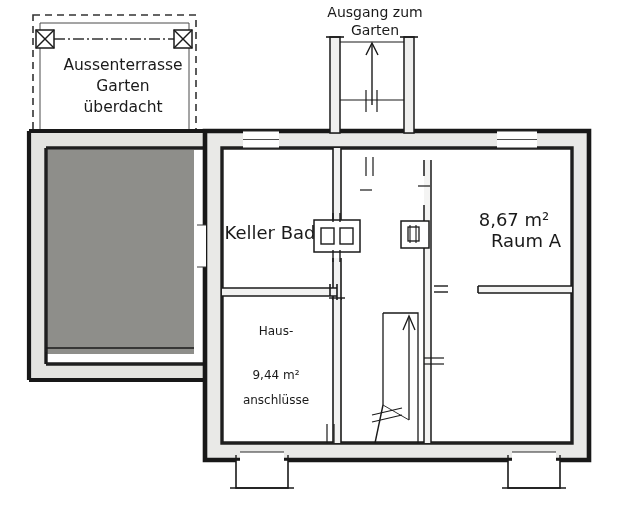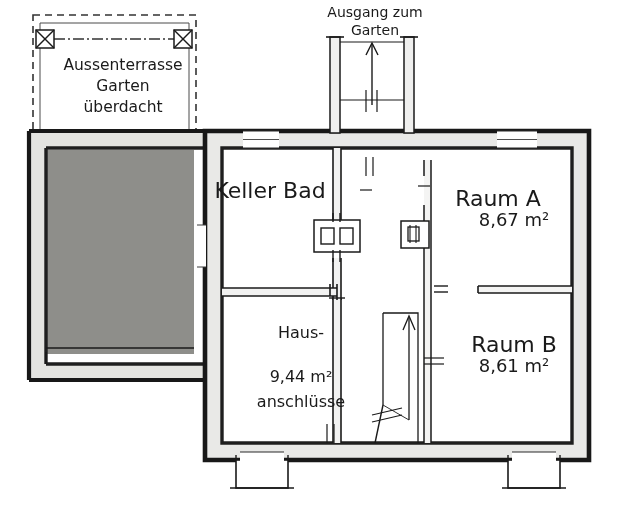--- a/index.html
+++ b/index.html
@@ -31,35 +31,35 @@
     text-align: center;
     line-height: 1.18;
     white-space: pre;
     pointer-events: none;
     font-family: "DejaVu Sans", "Liberation Sans", sans-serif;
   }
   .lbl-title {
     font-size: 20px;
   }
   .lbl-room {
-    font-size: 22px;
+    font-size: 18px;
+    margin-top: 44px;
   }
   .lbl-area {
     font-size: 18px;
   }
   .lbl-terrace {
     font-size: 15.5px;
     padding-left: 8px;
   }
   .lbl-exit {
     font-size: 14px;
   }
   .lbl-small {
-    font-size: 16px;
-    padding-left: 25px;
+    font-size: 12px;
   }
 </style>
 </head>
 <body>
 
 <div id="plan-root">
 
   <svg id="plan-svg" viewBox="0 0 639 520">
 
     <g>
@@ -264,23 +264,21 @@
 
   <div class="plan-label lbl-terrace" style="left: 40px; top: 56px; width: 150px;">Aussenterrasse</div>
   <div class="plan-label lbl-terrace" style="left: 40px; top: 77px; width: 150px;">Garten</div>
   <div class="plan-label lbl-terrace" style="left: 40px; top: 98px; width: 150px;">überdacht</div>
 
   <div class="plan-label lbl-exit" style="left: 310px; top: 4px; width: 130px;">Ausgang zum</div>
   <div class="plan-label lbl-exit" style="left: 310px; top: 22px; width: 130px;">Garten</div>
 
   <div class="plan-label lbl-room" style="left: 205px; top: 178px; width: 130px;">Keller Bad</div>
 
-  <div class="plan-label lbl-room" style="left: 436px; top: 186px; width: 124px;">Raum A</div>
+  <div class="plan-label lbl-room" style="left: 464px; top: 186px; width: 124px;">Raum A</div>
   <div class="plan-label lbl-area" style="left: 452px; top: 209px; width: 124px;">8,67 m²</div>
 
-  <div class="plan-label lbl-room" style="left: 452px; top: 332px; width: 124px;">Raum B</div>
-  <div class="plan-label lbl-area" style="left: 452px; top: 355px; width: 124px;">8,61 m²</div>
 
   <div class="plan-label lbl-small" style="left: 222px; top: 324px; width: 108px;">Haus-</div>
   <div class="plan-label lbl-small" style="left: 222px; top: 345px; width: 108px; margin-top: 48px;">anschlüsse</div>
   <div class="plan-label lbl-small" style="left: 222px; top: 368px; width: 108px;">9,44 m²</div>
 
 </div>
 
 </body></html>

